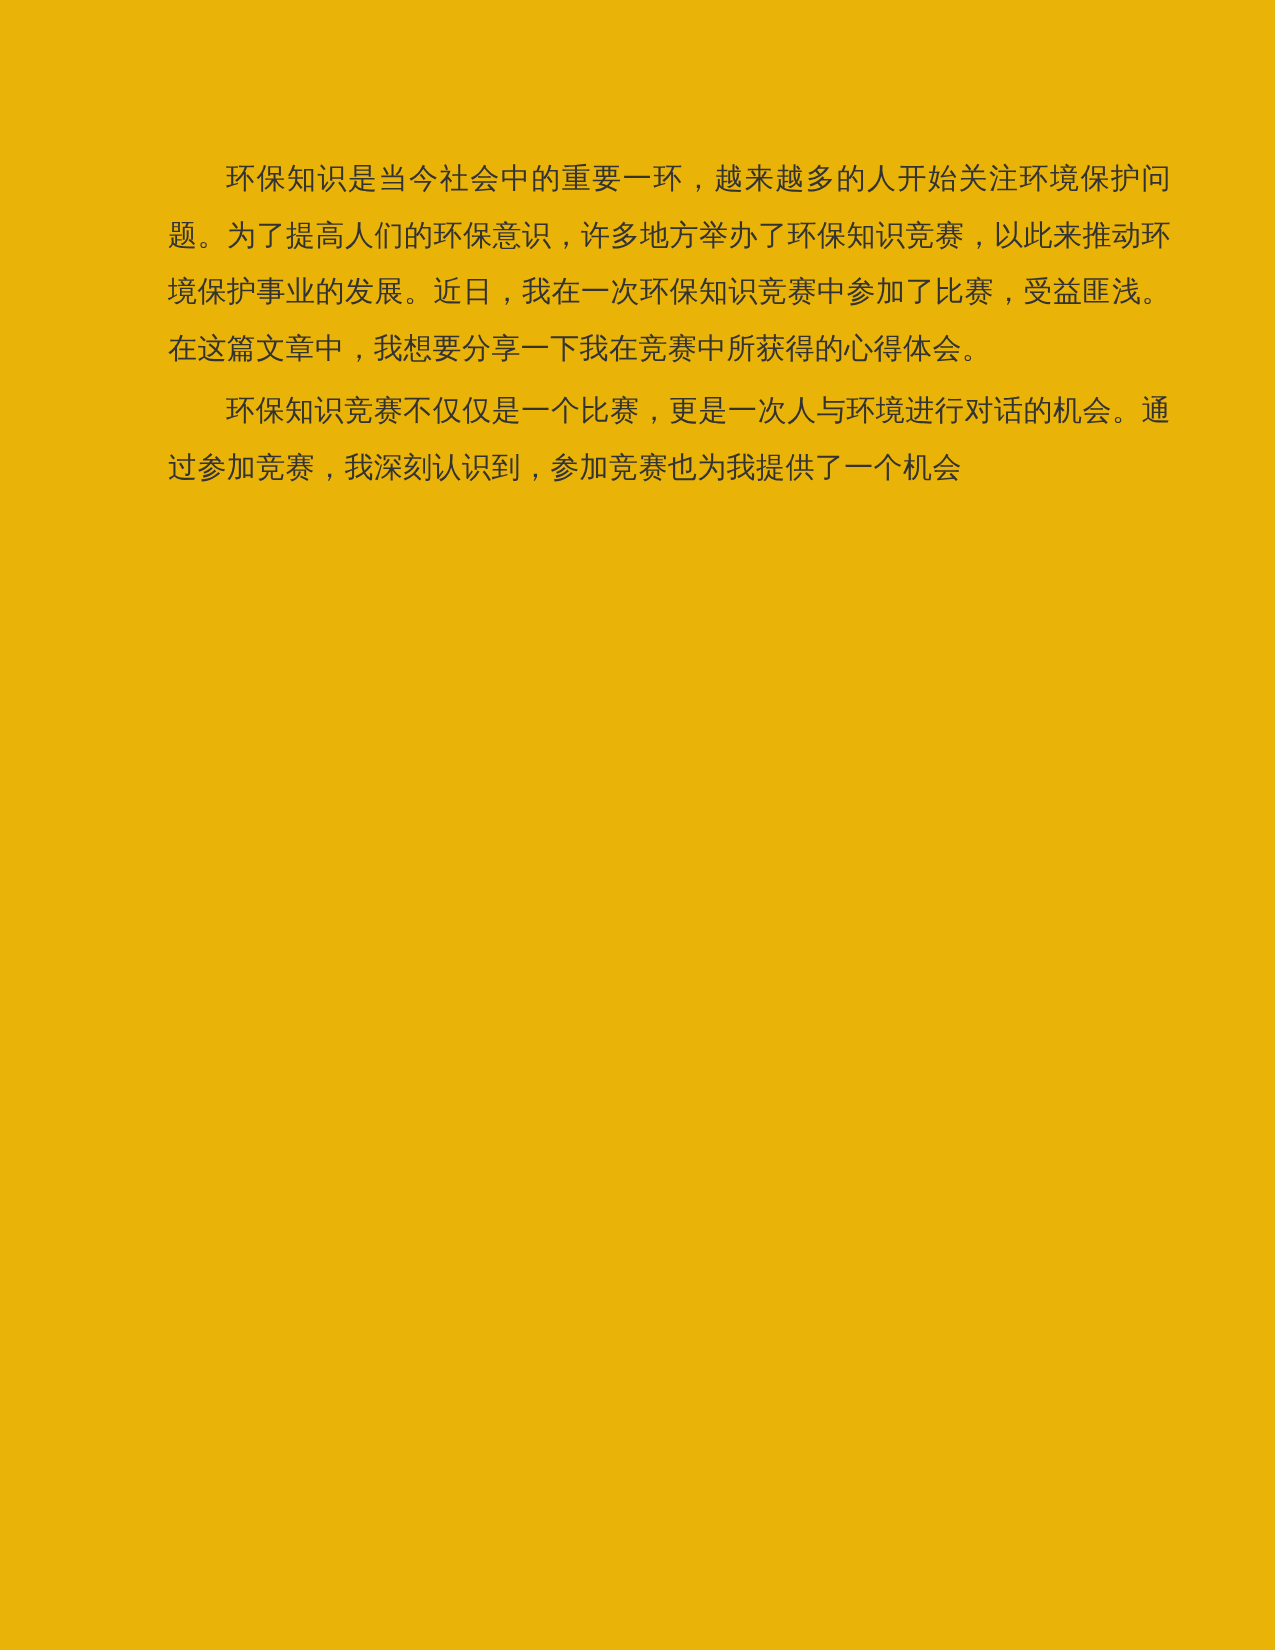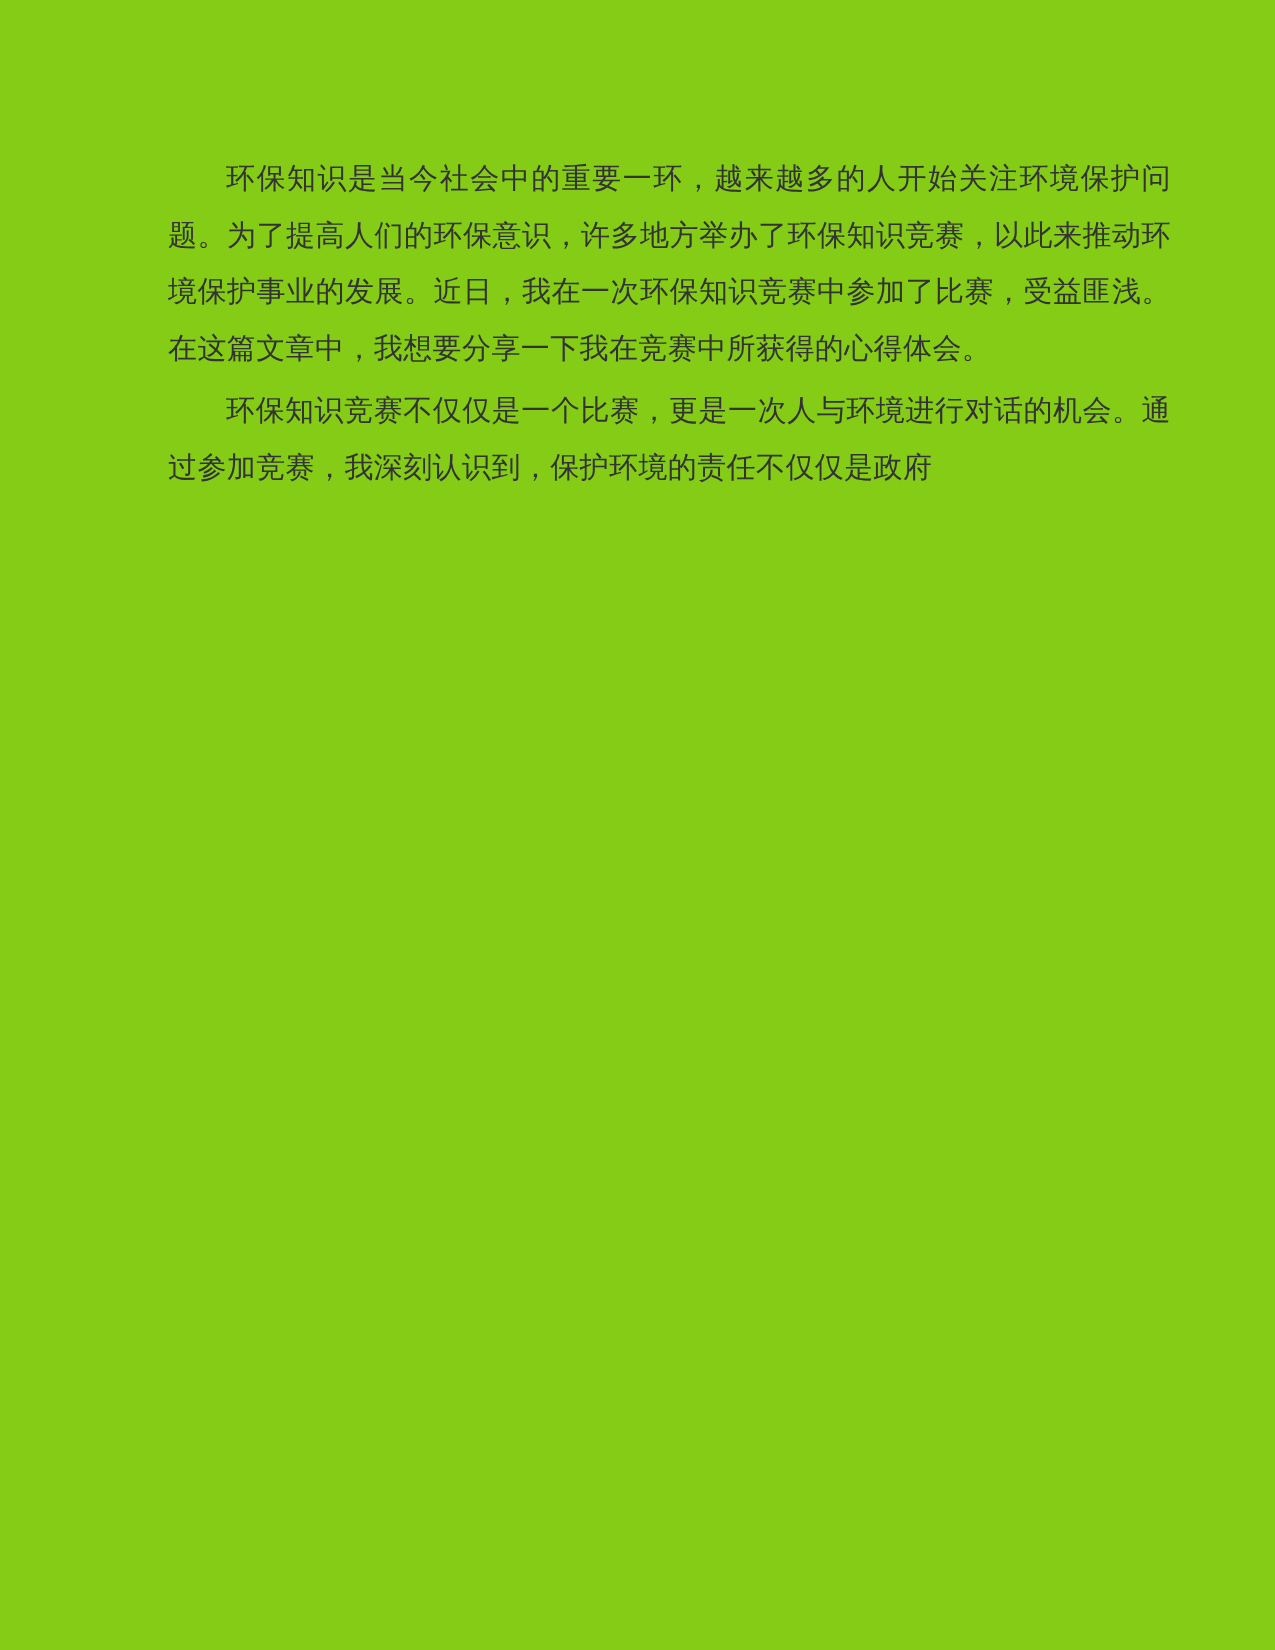--- a/index.html
+++ b/index.html
@@ -11,36 +11,36 @@
     width: 1275px;
     height: 1650px;
     font-family: "DejaVu Serif", "Liberation Serif", serif;
     color: #2b2b2b;
   }
   .page {
     box-sizing: border-box;
     width: 1275px;
     height: 1650px;
     padding: 150px 104px 60px 168px;
-    background: #84cc16;
+    background: #eab308;
   }
   .doc-body {
     font-size: 29px;
     line-height: 1.95;
     letter-spacing: 0.4px;
     text-align: justify;
     text-justify: inter-ideograph;
     color: #333333;
   }
   .para {
     margin: 0 0 6px 0;
     text-indent: 2em;
   }
 </style>
 </head>
 <body>
 
 <div class="page">
   <div class="doc-body">
     <p class="para">环保知识是当今社会中的重要一环，越来越多的人开始关注环境保护问题。为了提高人们的环保意识，许多地方举办了环保知识竞赛，以此来推动环境保护事业的发展。近日，我在一次环保知识竞赛中参加了比赛，受益匪浅。在这篇文章中，我想要分享一下我在竞赛中所获得的心得体会。</p>
-    <p class="para">环保知识竞赛不仅仅是一个比赛，更是一次人与环境进行对话的机会。通过参加竞赛，我深刻认识到，保护环境的责任不仅仅是政府</p>
+    <p class="para">环保知识竞赛不仅仅是一个比赛，更是一次人与环境进行对话的机会。通过参加竞赛，我深刻认识到，参加竞赛也为我提供了一个机会</p>
   </div>
 </div>
 
 </body></html>

